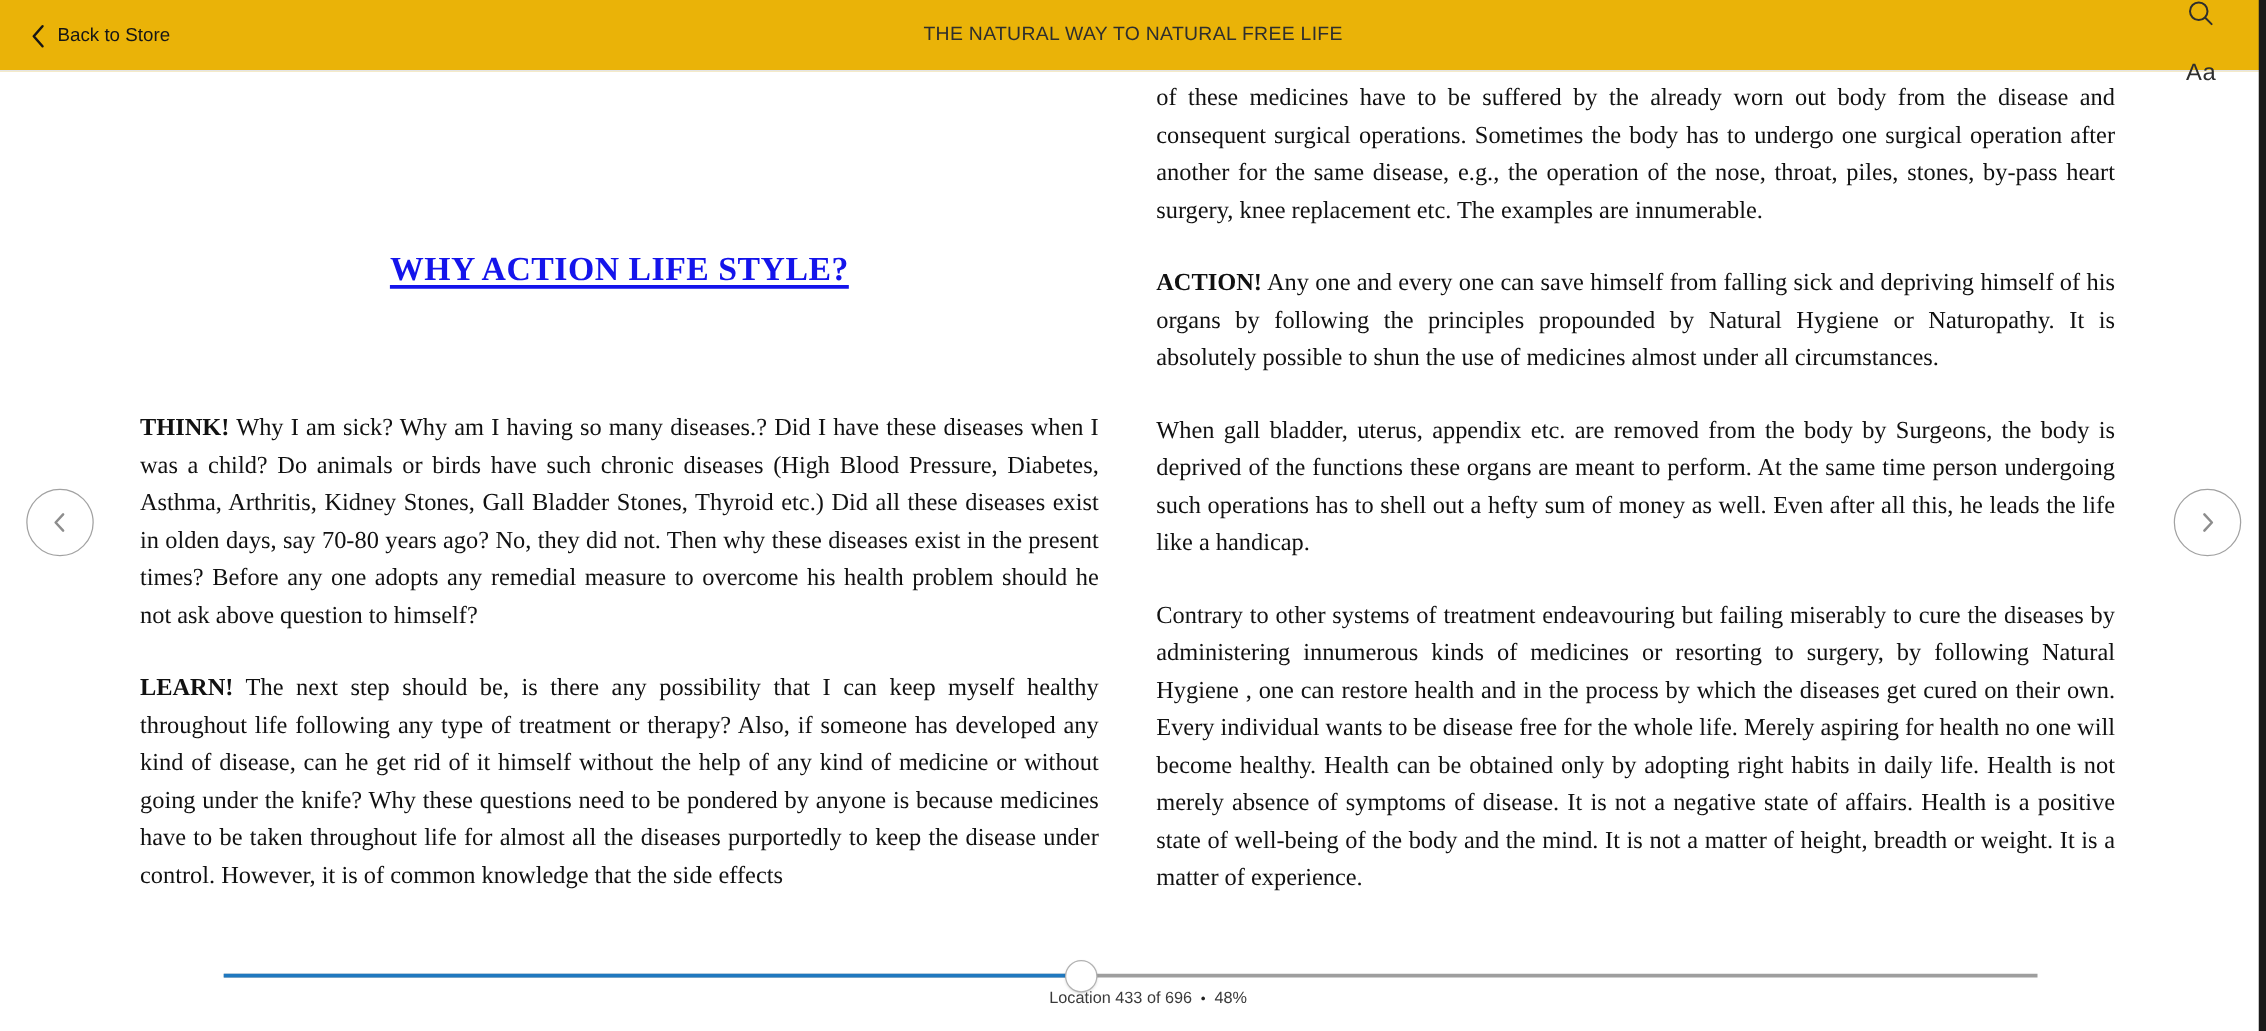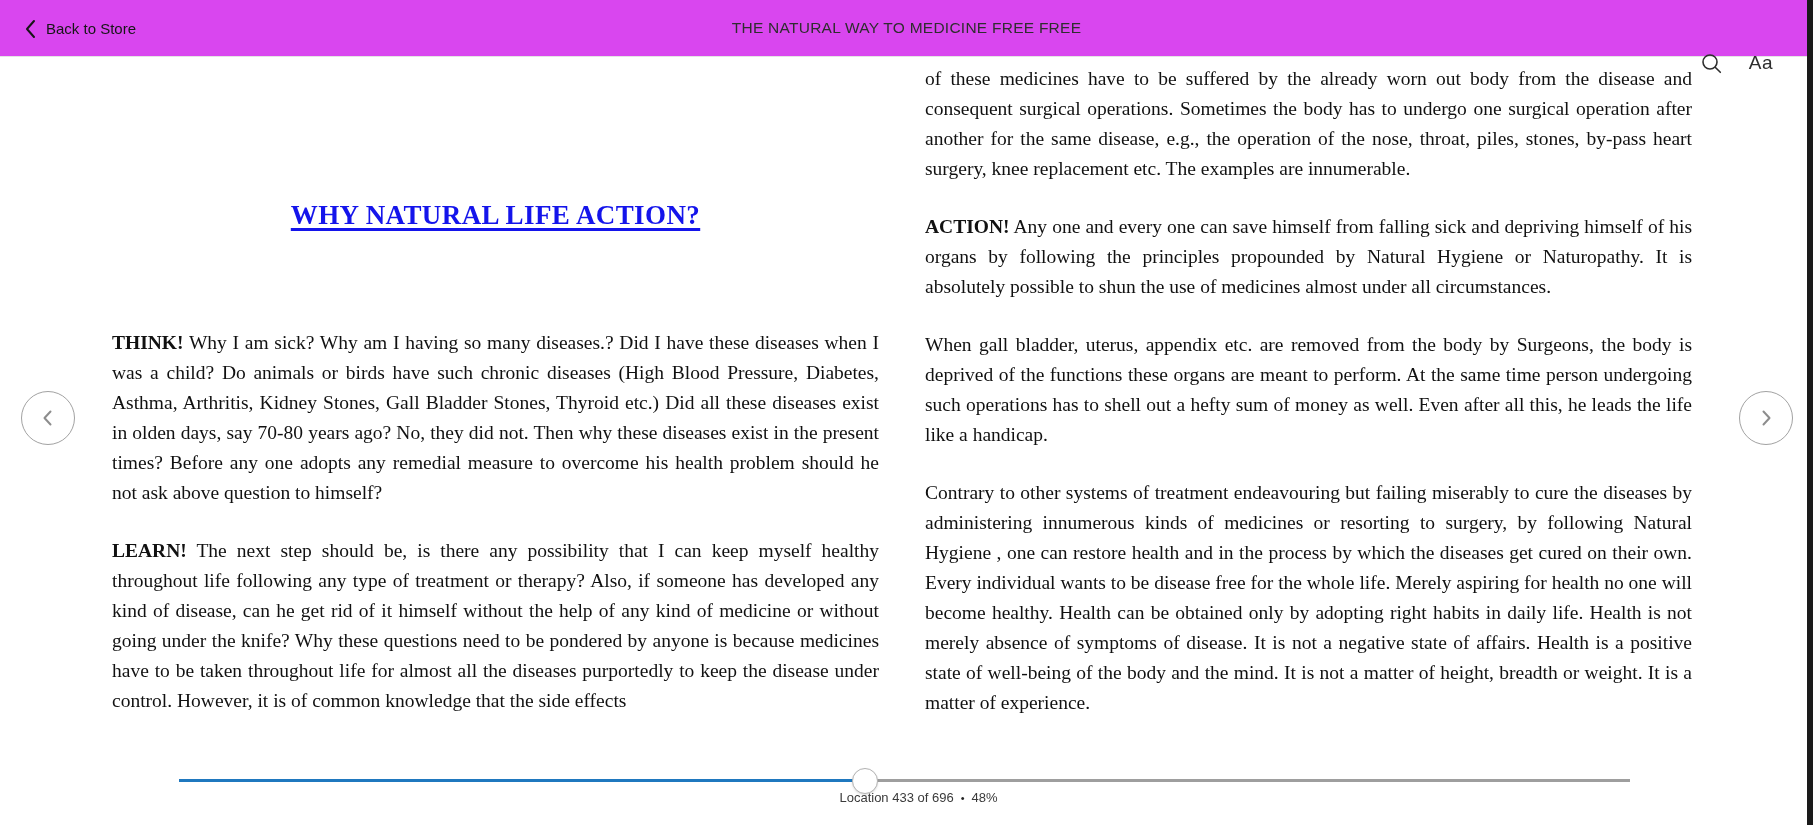--- a/index.html
+++ b/index.html
@@ -5,34 +5,34 @@
   * { margin:0; padding:0; box-sizing:border-box; }
   html,body { width:1813px; height:825px; }
   body {
     position:relative; background:#ffffff; overflow:hidden;
     font-family:"Liberation Sans", sans-serif; color:#141414;
   }
 
   
   .topbar {
     position:absolute; top:0; left:0; right:0; height:57px;
-    background:#d946ef; border-bottom:1px solid #e4e4e4;
+    background:#eab308; border-bottom:1px solid #e4e4e4;
     display:flex; align-items:center; z-index:6;
   }
   .back-btn {
     position:absolute; left:24px; top:0; height:57px;
     display:flex; align-items:center; gap:9px;
     font-size:15px; color:#161616; cursor:pointer;
   }
   .topbar-title {
     margin:0 auto; font-size:15.5px; color:#2e2e2e; letter-spacing:0.25px;
   }
   .topbar-actions {
     position:absolute; right:40px; top:0; height:74px;
-    display:flex; align-items:flex-end; gap:27px;
+    display:flex; align-items:center; gap:27px;flex-direction:column;
   }
   .icon-btn { display:flex; align-items:center; justify-content:center; cursor:pointer; }
   .aa-btn { font-size:19px; color:#2e2e2e; letter-spacing:0.5px; }
 
   
   .page {
     position:absolute; top:58px; left:112px; right:121px; bottom:92px;
     display:flex; gap:46px; padding-top:6px;
     font-family:"Liberation Serif", serif; font-size:19.5px; line-height:30px;
     color:#111111; text-align:justify;
@@ -89,39 +89,39 @@
 
 <header class="topbar">
   <div class="back-btn">
     <span>
       <svg width="13" height="20" viewBox="0 0 13 20">
           <polyline points="10,2 3,10 10,18" fill="none" stroke="#161616" stroke-width="2" stroke-linecap="round" stroke-linejoin="round"></polyline>
         </svg>
     </span>
     <span>Back to Store</span>
   </div>
-  <div class="topbar-title">THE NATURAL WAY TO MEDICINE FREE FREE</div>
+  <div class="topbar-title">THE NATURAL WAY TO NATURAL FREE LIFE</div>
   <div class="topbar-actions">
     <div class="icon-btn">
       <span>
         <svg width="21" height="21" viewBox="0 0 21 21">
             <circle cx="9" cy="9" r="7" fill="none" stroke="#2e2e2e" stroke-width="1.6"></circle>
             <line x1="14.2" y1="14.2" x2="19.3" y2="19.3" stroke="#2e2e2e" stroke-width="1.6" stroke-linecap="round"></line>
           </svg>
       </span>
     </div>
     <div class="icon-btn aa-btn">
       <span>Aa</span>
     </div>
   </div>
 </header>
 
 <main class="page">
   <div class="col">
-    <h1 class="doc-heading" style="color: rgb(20, 20, 235);">WHY NATURAL LIFE ACTION?</h1>
+    <h1 class="doc-heading" style="color: rgb(20, 20, 235);">WHY ACTION LIFE STYLE?</h1>
     <p class="para"><b class="lead">THINK!</b> <span>Why I am sick? Why am I having so many diseases.? Did I have these diseases when I was a child? Do animals or birds have such chronic diseases (High Blood Pressure, Diabetes, Asthma, Arthritis, Kidney Stones, Gall Bladder Stones, Thyroid etc.) Did all these diseases exist in olden days, say 70-80 years ago? No, they did not. Then why these diseases exist in the present times? Before any one adopts any remedial measure to overcome his health problem should he not ask above question to himself?</span></p>
     <p class="para"><b class="lead">LEARN!</b> <span>The next step should be, is there any possibility that I can keep myself healthy throughout life following any type of treatment or therapy? Also, if someone has developed any kind of disease, can he get rid of it himself without the help of any kind of medicine or without going under the knife? Why these questions need to be pondered by anyone is because medicines have to be taken throughout life for almost all the diseases purportedly to keep the disease under control. However, it is of common knowledge that the side effects</span></p>
   </div>
   <div class="col">
     <p class="para"><b class="lead"></b> <span>of these medicines have to be suffered by the already worn out body from the disease and consequent surgical operations. Sometimes the body has to undergo one surgical operation after another for the same disease, e.g., the operation of the nose, throat, piles, stones, by-pass heart surgery, knee replacement etc. The examples are innumerable.</span></p>
     <p class="para"><b class="lead">ACTION!</b> <span>Any one and every one can save himself from falling sick and depriving himself of his organs by following the principles propounded by Natural Hygiene or Naturopathy. It is absolutely possible to shun the use of medicines almost under all circumstances.</span></p>
     <p class="para"><b class="lead"></b> <span>When gall bladder, uterus, appendix etc. are removed from the body by Surgeons, the body is deprived of the functions these organs are meant to perform. At the same time person undergoing such operations has to shell out a hefty sum of money as well. Even after all this, he leads the life like a handicap.</span></p>
     <p class="para"><b class="lead"></b> <span>Contrary to other systems of treatment endeavouring but failing miserably to cure the diseases by administering innumerous kinds of medicines or resorting to surgery, by following Natural Hygiene , one can restore health and in the process by which the diseases get cured on their own. Every individual wants to be disease free for the whole life. Merely aspiring for health no one will become healthy. Health can be obtained only by adopting right habits in daily life. Health is not merely absence of symptoms of disease. It is not a negative state of affairs. Health is a positive state of well-being of the body and the mind. It is not a matter of height, breadth or weight. It is a matter of experience.</span></p>
   </div>
 </main>

